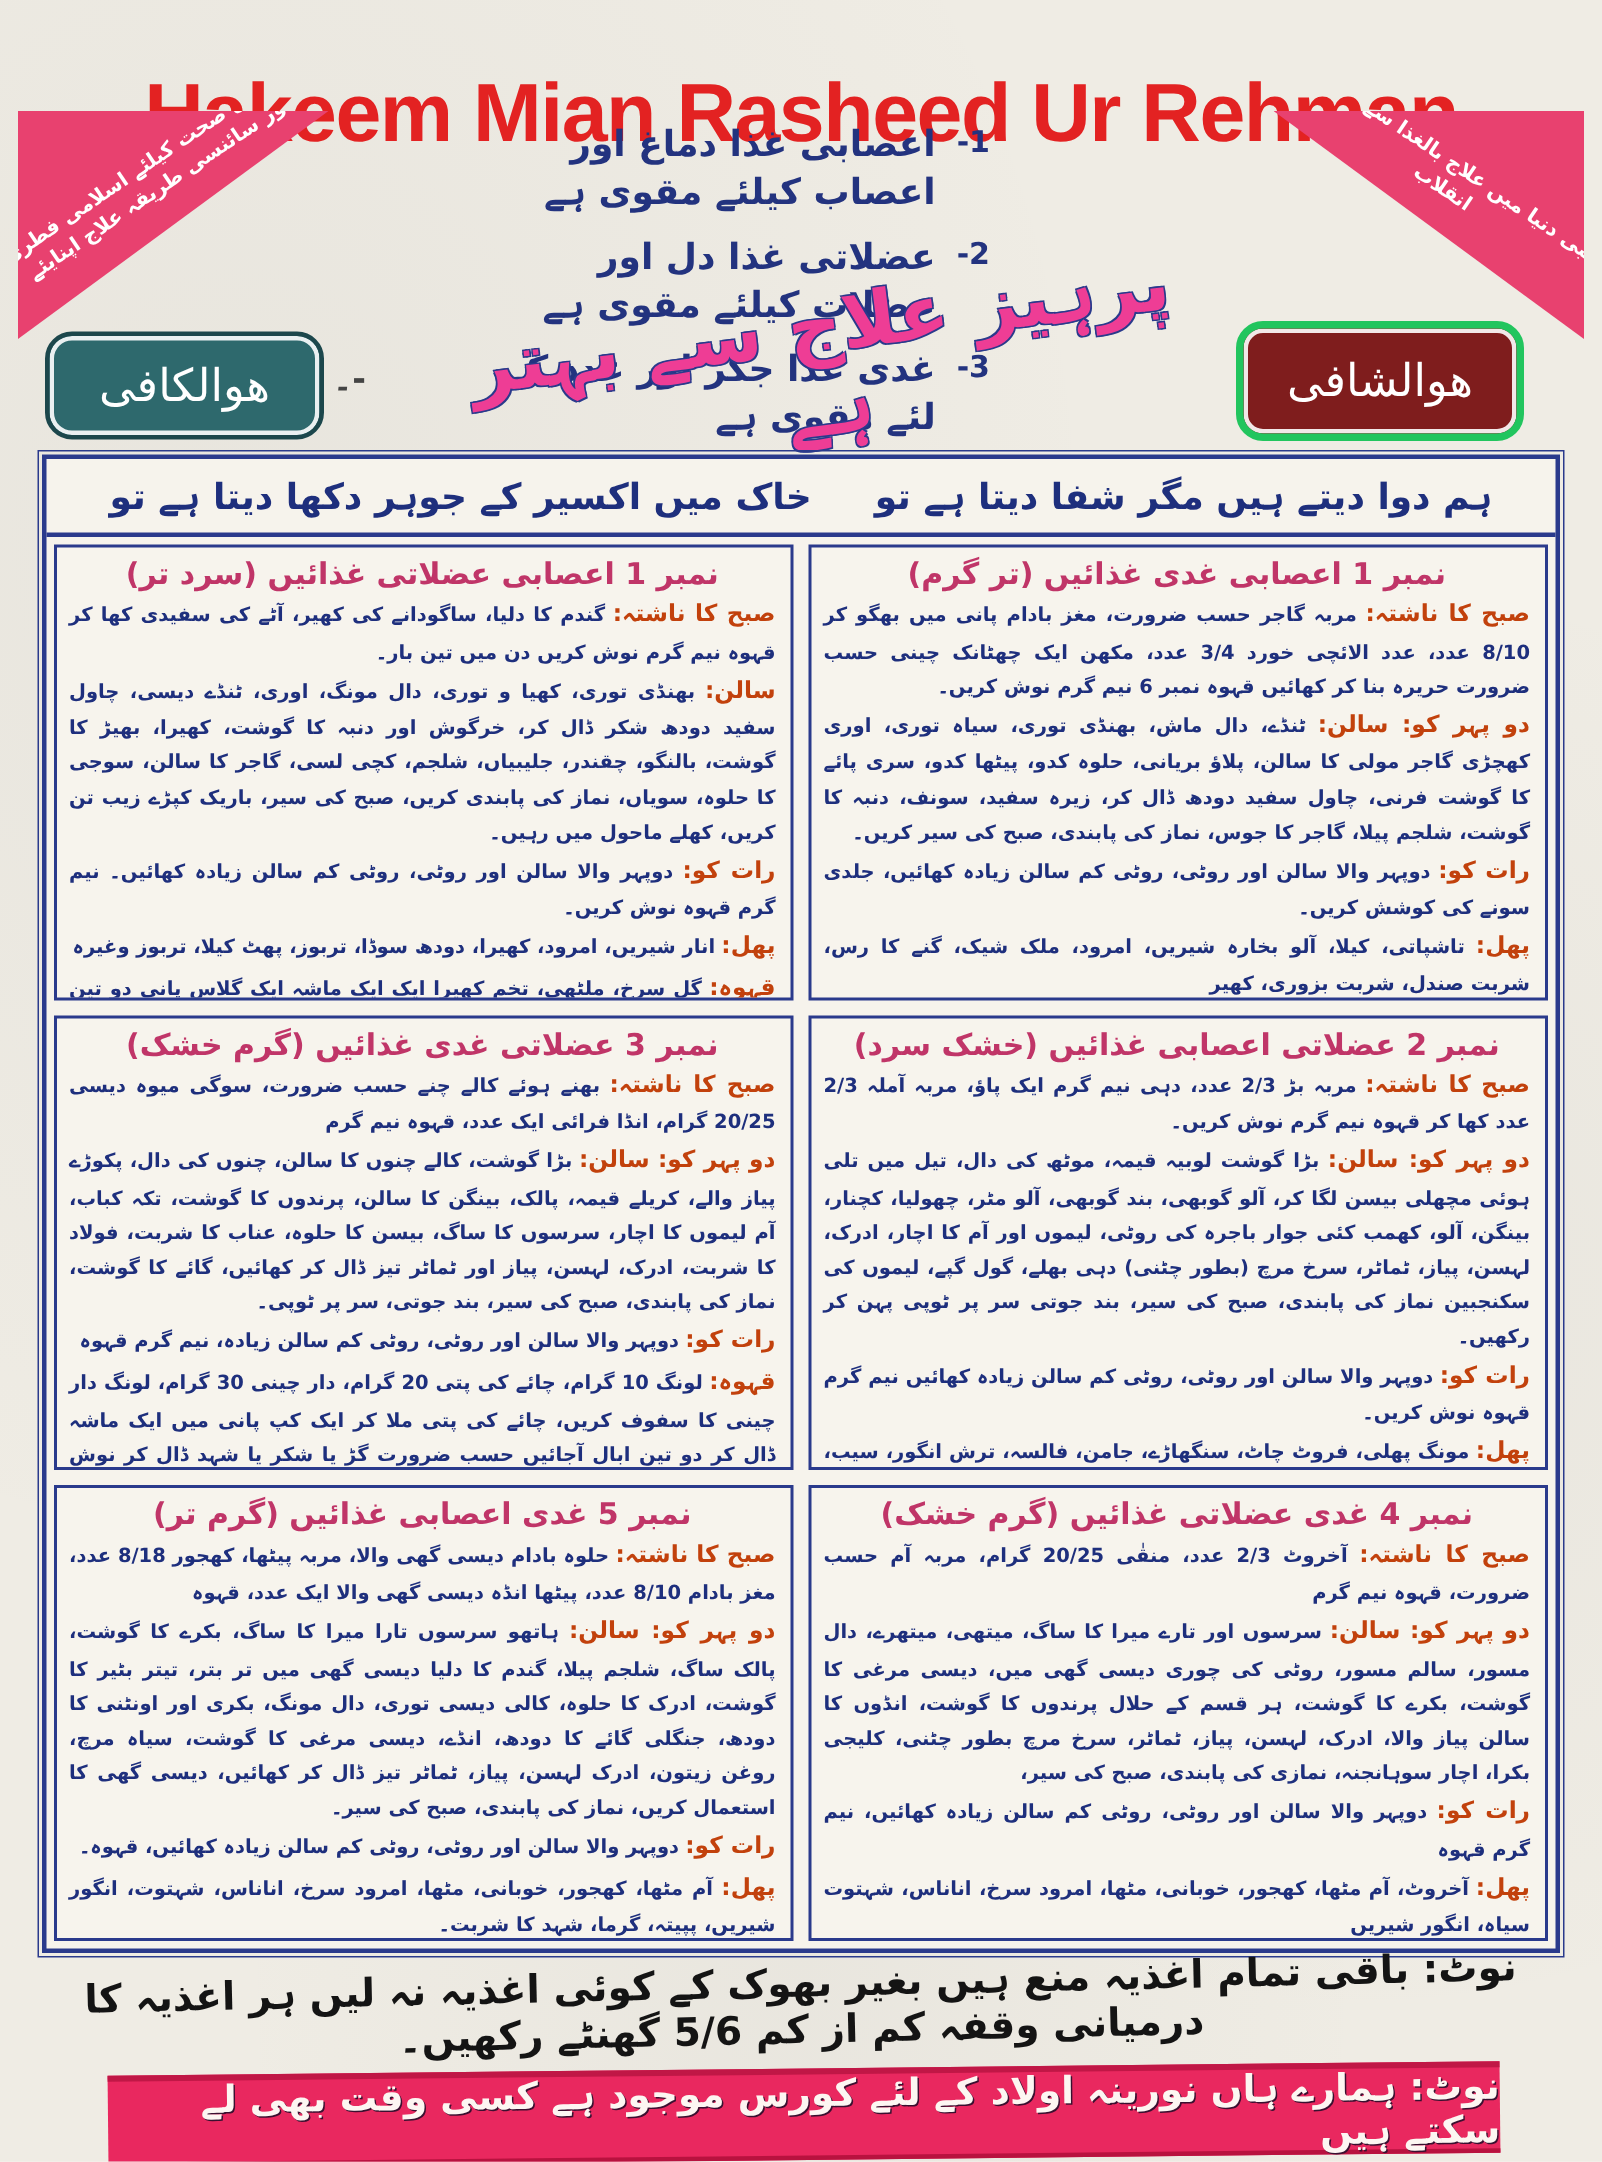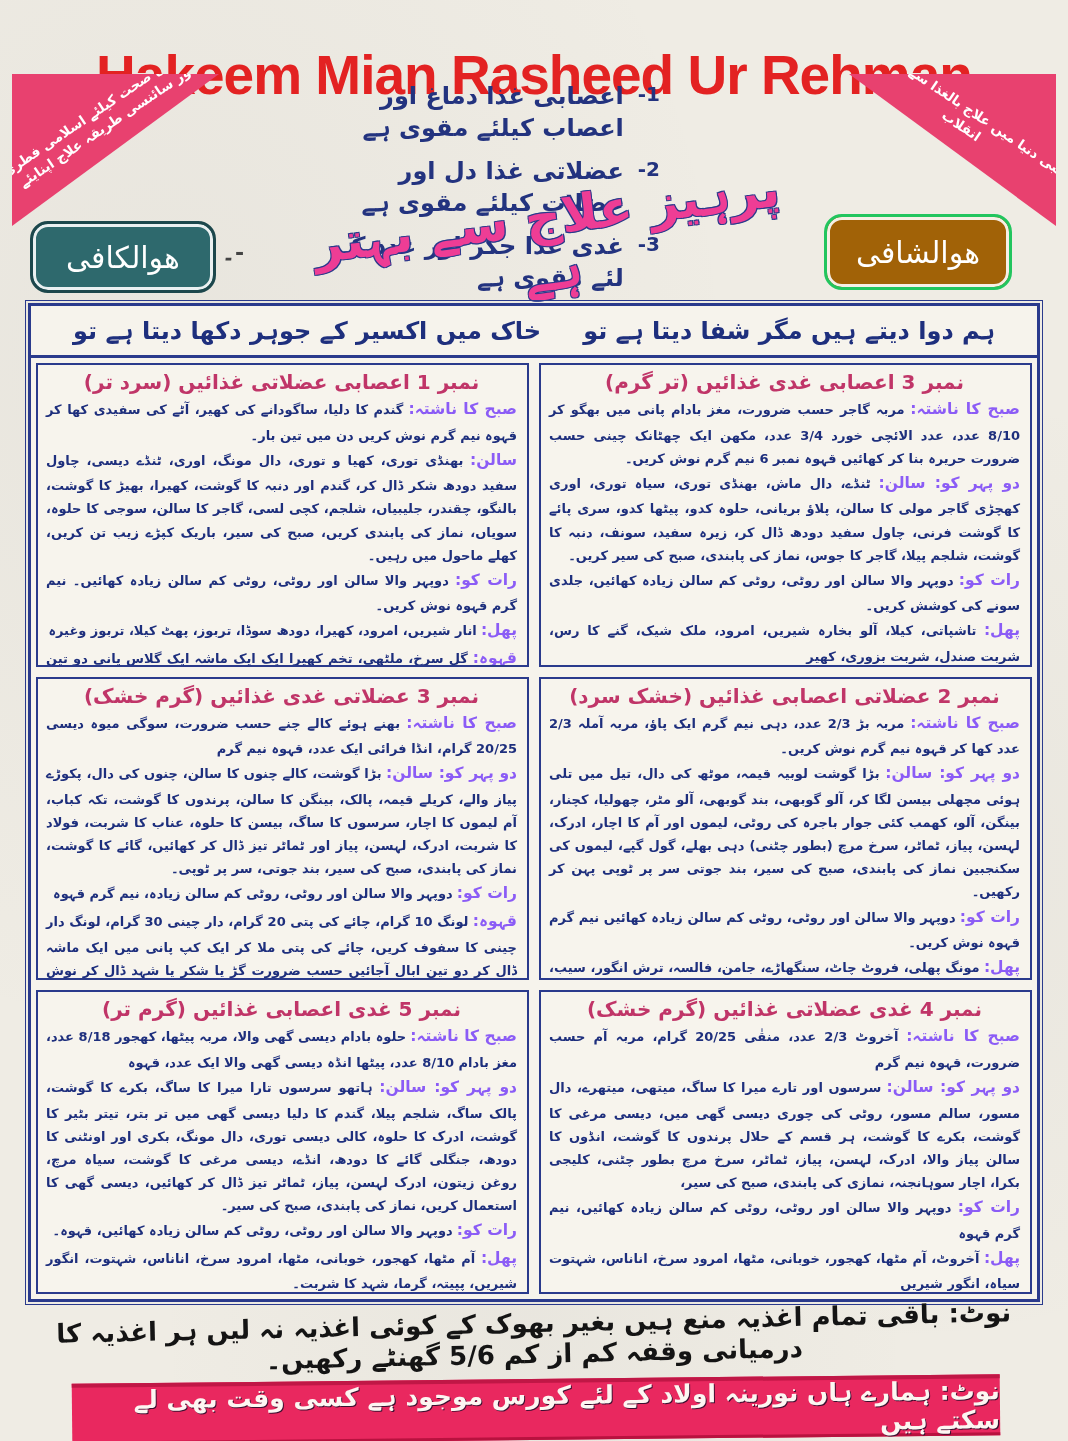--- a/index.html
+++ b/index.html
@@ -29,21 +29,21 @@
   }
   .ribbon.left .rtext{top:26px;left:-28px;transform:rotate(-34deg);}
   .ribbon.right .rtext{top:26px;left:0px;transform:rotate(34deg);}
   
   .badge{
     position:absolute;border-radius:18px;display:flex;align-items:center;justify-content:center;
     color:#fff;font-size:30px;font-weight:normal;direction:rtl;
     box-shadow:inset 0 0 0 3px rgba(255,255,255,0.9);
   }
   .badge.kafi{left:30px;top:221px;width:180px;height:66px;background:#2e696d;border:3px solid #1c474c;}
-  .badge.shafi{left:824px;top:214px;width:182px;height:70px;background:#a16207;border:3px solid #22c55e;}
+  .badge.shafi{left:824px;top:214px;width:182px;height:70px;background:#7f1d1d;border:5px solid #22c55e;}
   .badge-dash{position:absolute;left:222px;top:240px;color:#444;font-size:22px;font-weight:bold;}
   
   .principles{position:absolute;left:330px;top:80px;width:330px;direction:rtl;}
   .principles .row{display:flex;align-items:flex-start;margin-bottom:10px;gap:14px;}
   .principles .num{color:#23337f;font-size:20px;font-weight:bold;direction:ltr;flex:0 0 auto;padding-top:2px;}
   .principles .ptxt{color:#23337f;font-size:24px;font-weight:bold;line-height:1.35;text-align:right;}
   
   .motto{
     position:absolute;left:295px;top:190px;width:510px;text-align:center;direction:rtl;
     transform:rotate(-7deg);
@@ -68,21 +68,21 @@
   }
   .cell{
     border:2px solid #2a3a8c;background:#f7f4ed;box-sizing:border-box;
     padding:5px 10px 4px 8px;direction:rtl;overflow:hidden;
   }
   .cell-title{
     margin:0 0 2px 0;text-align:center;color:#c03568;font-size:20px;font-weight:bold;
   }
   .cell-title .temp{color:#c03568;}
   .sec{margin:0;color:#1e2f7d;font-size:13px;line-height:1.78;text-align:justify;}
-  .sec .lbl{color:#8b5cf6;font-weight:bold;font-size:15.5px;}
+  .sec .lbl{color:#c2410c;font-weight:bold;font-size:15.5px;}
   .sec .txt{color:#1e2f7d;font-weight:bold;}
   
   .note1{
     position:absolute;left:40px;top:1308px;width:988px;text-align:center;direction:rtl;
     color:#141414;font-size:26px;font-weight:bold;transform:rotate(-1.3deg);line-height:1.2;
   }
   .banner{
     position:absolute;left:72px;top:1379px;width:928px;height:54px;background:#e9285f;
     border-top:4px solid #c01746;border-bottom:3px solid #b8123f;
     transform:rotate(-0.6deg);display:flex;align-items:center;justify-content:center;direction:rtl;
@@ -126,28 +126,28 @@
 <div class="sheet">
   <div class="headline">
     <span>ہم دوا دیتے ہیں مگر شفا دیتا ہے تو</span>
     <span>خاک میں اکسیر کے جوہر دکھا دیتا ہے تو</span>
   </div>
   <div class="grid">
 
     <section class="cell">
       <h3 class="cell-title"><span>نمبر 1 اعصابی عضلاتی غذائیں</span> <span class="temp">(سرد تر)</span></h3>
       <p class="sec"><span class="lbl">صبح کا ناشتہ:</span> <span class="txt">گندم کا دلیا، ساگودانے کی کھیر، آٹے کی سفیدی کھا کر قہوہ نیم گرم نوش کریں دن میں تین بار۔</span></p>
-      <p class="sec"><span class="lbl">سالن:</span> <span class="txt">بھنڈی توری، کھیا و توری، دال مونگ، اوری، ٹنڈے دیسی، چاول سفید دودھ شکر ڈال کر، گندم اور دنبہ کا گوشت، کھیرا، بھیڑ کا گوشت، بالنگو، چقندر، جلیبیاں، شلجم، کچی لسی، گاجر کا سالن، سوجی کا حلوہ، سویاں، نماز کی پابندی کریں، صبح کی سیر، باریک کپڑے زیب تن کریں، کھلے ماحول میں رہیں۔</span></p>
+      <p class="sec"><span class="lbl">سالن:</span> <span class="txt">بھنڈی توری، کھیا و توری، دال مونگ، اوری، ٹنڈے دیسی، چاول سفید دودھ شکر ڈال کر، خرگوش اور دنبہ کا گوشت، کھیرا، بھیڑ کا گوشت، بالنگو، چقندر، جلیبیاں، شلجم، کچی لسی، گاجر کا سالن، سوجی کا حلوہ، سویاں، نماز کی پابندی کریں، صبح کی سیر، باریک کپڑے زیب تن کریں، کھلے ماحول میں رہیں۔</span></p>
       <p class="sec"><span class="lbl">رات کو:</span> <span class="txt">دوپہر والا سالن اور روٹی، روٹی کم سالن زیادہ کھائیں۔ نیم گرم قہوہ نوش کریں۔</span></p>
       <p class="sec"><span class="lbl">پھل:</span> <span class="txt">انار شیریں، امرود، کھیرا، دودھ سوڈا، تربوز، پھٹ کیلا، تربوز وغیرہ</span></p>
       <p class="sec"><span class="lbl">قہوہ:</span> <span class="txt">گل سرخ، ملٹھی، تخم کھیرا ایک ایک ماشہ ایک گلاس پانی دو تین ابال آجائیں تو حسب ضرورت چینی ڈال کر صبح و شام نوش کریں۔</span></p>
     </section>
 
     <section class="cell">
-      <h3 class="cell-title"><span>نمبر 3 اعصابی غدی غذائیں</span> <span class="temp">(تر گرم)</span></h3>
+      <h3 class="cell-title"><span>نمبر 1 اعصابی غدی غذائیں</span> <span class="temp">(تر گرم)</span></h3>
       <p class="sec"><span class="lbl">صبح کا ناشتہ:</span> <span class="txt">مربہ گاجر حسب ضرورت، مغز بادام پانی میں بھگو کر 8/10 عدد، عدد الائچی خورد 3/4 عدد، مکھن ایک چھٹانک چینی حسب ضرورت حریرہ بنا کر کھائیں قہوہ نمبر 6 نیم گرم نوش کریں۔</span></p>
       <p class="sec"><span class="lbl">دو پہر کو: سالن:</span> <span class="txt">ٹنڈے، دال ماش، بھنڈی توری، سیاہ توری، اوری کھچڑی گاجر مولی کا سالن، پلاؤ بریانی، حلوہ کدو، پیٹھا کدو، سری پائے کا گوشت فرنی، چاول سفید دودھ ڈال کر، زیرہ سفید، سونف، دنبہ کا گوشت، شلجم پیلا، گاجر کا جوس، نماز کی پابندی، صبح کی سیر کریں۔</span></p>
       <p class="sec"><span class="lbl">رات کو:</span> <span class="txt">دوپہر والا سالن اور روٹی، روٹی کم سالن زیادہ کھائیں، جلدی سونے کی کوشش کریں۔</span></p>
       <p class="sec"><span class="lbl">پھل:</span> <span class="txt">تاشپاتی، کیلا، آلو بخارہ شیریں، امرود، ملک شیک، گنے کا رس، شربت صندل، شربت بزوری، کھیر</span></p>
       <p class="sec"> </p>
     </section>
 
     <section class="cell">
       <h3 class="cell-title"><span>نمبر 3 عضلاتی غدی غذائیں</span> <span class="temp">(گرم خشک)</span></h3>
       <p class="sec"><span class="lbl">صبح کا ناشتہ:</span> <span class="txt">بھنے ہوئے کالے چنے حسب ضرورت، سوگی میوہ دیسی 20/25 گرام، انڈا فرائی ایک عدد، قہوہ نیم گرم</span></p>

